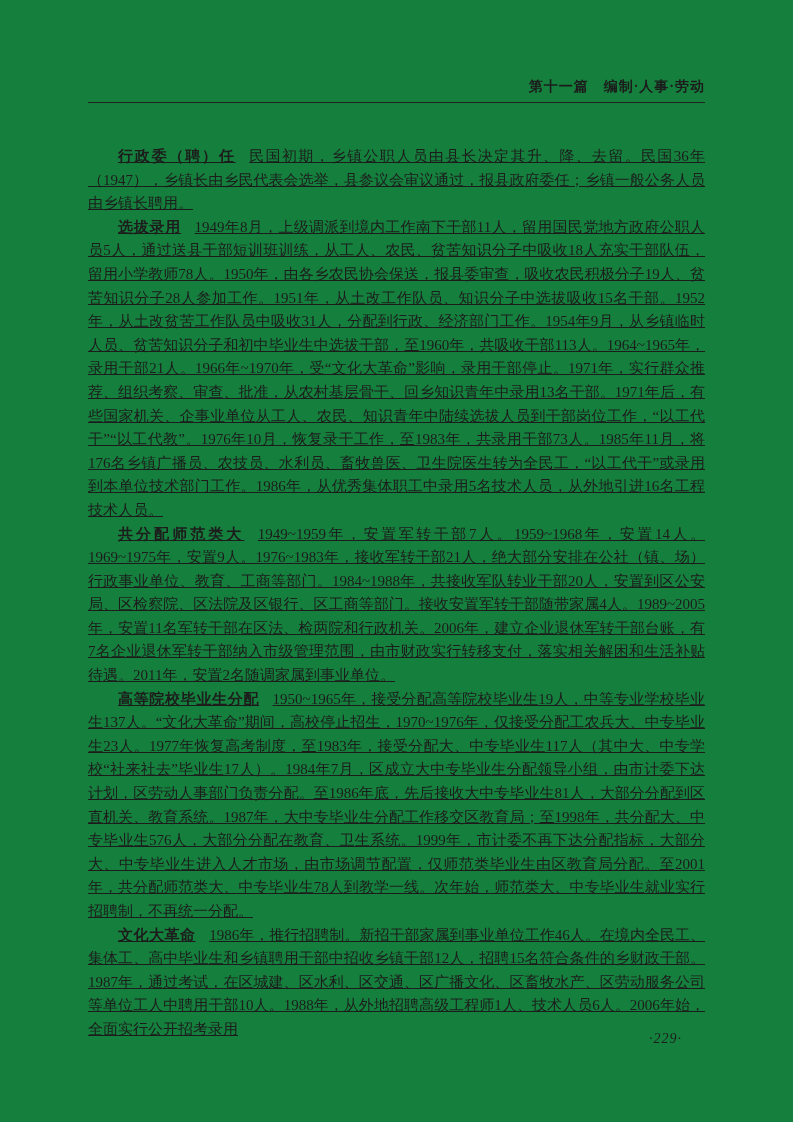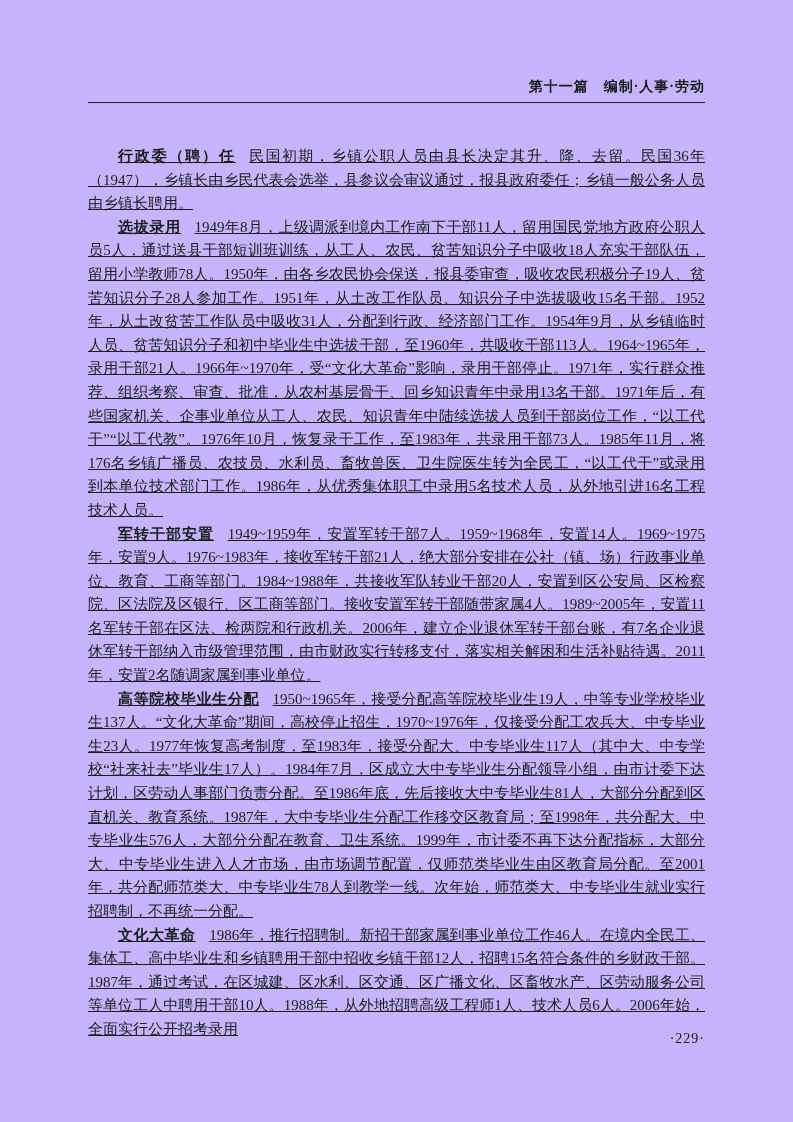--- a/index.html
+++ b/index.html
@@ -2,21 +2,21 @@
 <html><head>
 <meta charset="utf-8">
 <style>
   * { margin: 0; padding: 0; box-sizing: border-box; }
   html, body { background: #ffffff; }
   .page {
     position: relative;
     width: 793px;
     height: 1122px;
     margin: 0 auto;
-    background: #c4b5fd;
+    background: #15803d;
     font-family: "Liberation Serif", "DejaVu Serif", serif;
     color: #1c1c1c;
     overflow: hidden;
   }
   .content {
     position: absolute;
     left: 88px;
     right: 88px;
     top: 0;
   }
@@ -50,23 +50,24 @@
     text-decoration: underline;
   }
   .lead {
     font-weight: bold;
     margin-right: 0.9em;
     letter-spacing: 0.5px;
   }
   .page-number {
     position: absolute;
     top: 1031px;
-    right: 88px;
+    right: 111px;
     font-size: 14px;
     letter-spacing: 1px;
+    font-style: italic;
   }
 </style>
 </head>
 <body>
 
 <div class="page">
   <div class="content">
 
     <div class="running-head">第十一篇　编制·人事·劳动</div>
 
@@ -77,21 +78,21 @@
 
       <p>
         <b class="lead">行政委（聘）任</b><span>民国初期，乡镇公职人员由县长决定其升、降、去留。民国36年（1947），乡镇长由乡民代表会选举，县参议会审议通过，报县政府委任；乡镇一般公务人员由乡镇长聘用。</span>
       </p>
 
       <p>
         <b class="lead">选拔录用</b><span>1949年8月，上级调派到境内工作南下干部11人，留用国民党地方政府公职人员5人，通过送县干部短训班训练，从工人、农民、贫苦知识分子中吸收18人充实干部队伍，留用小学教师78人。1950年，由各乡农民协会保送，报县委审查，吸收农民积极分子19人、贫苦知识分子28人参加工作。1951年，从土改工作队员、知识分子中选拔吸收15名干部。1952年，从土改贫苦工作队员中吸收31人，分配到行政、经济部门工作。1954年9月，从乡镇临时人员、贫苦知识分子和初中毕业生中选拔干部，至1960年，共吸收干部113人。1964~1965年，录用干部21人。1966年~1970年，受“文化大革命”影响，录用干部停止。1971年，实行群众推荐、组织考察、审查、批准，从农村基层骨干、回乡知识青年中录用13名干部。1971年后，有些国家机关、企事业单位从工人、农民、知识青年中陆续选拔人员到干部岗位工作，“以工代干”“以工代教”。1976年10月，恢复录干工作，至1983年，共录用干部73人。1985年11月，将176名乡镇广播员、农技员、水利员、畜牧兽医、卫生院医生转为全民工，“以工代干”或录用到本单位技术部门工作。1986年，从优秀集体职工中录用5名技术人员，从外地引进16名工程技术人员。</span>
       </p>
 
       <p>
-        <b class="lead">军转干部安置</b><span>1949~1959年，安置军转干部7人。1959~1968年，安置14人。1969~1975年，安置9人。1976~1983年，接收军转干部21人，绝大部分安排在公社（镇、场）行政事业单位、教育、工商等部门。1984~1988年，共接收军队转业干部20人，安置到区公安局、区检察院、区法院及区银行、区工商等部门。接收安置军转干部随带家属4人。1989~2005年，安置11名军转干部在区法、检两院和行政机关。2006年，建立企业退休军转干部台账，有7名企业退休军转干部纳入市级管理范围，由市财政实行转移支付，落实相关解困和生活补贴待遇。2011年，安置2名随调家属到事业单位。</span>
+        <b class="lead">共分配师范类大</b><span>1949~1959年，安置军转干部7人。1959~1968年，安置14人。1969~1975年，安置9人。1976~1983年，接收军转干部21人，绝大部分安排在公社（镇、场）行政事业单位、教育、工商等部门。1984~1988年，共接收军队转业干部20人，安置到区公安局、区检察院、区法院及区银行、区工商等部门。接收安置军转干部随带家属4人。1989~2005年，安置11名军转干部在区法、检两院和行政机关。2006年，建立企业退休军转干部台账，有7名企业退休军转干部纳入市级管理范围，由市财政实行转移支付，落实相关解困和生活补贴待遇。2011年，安置2名随调家属到事业单位。</span>
       </p>
 
       <p>
         <b class="lead">高等院校毕业生分配</b><span>1950~1965年，接受分配高等院校毕业生19人，中等专业学校毕业生137人。“文化大革命”期间，高校停止招生，1970~1976年，仅接受分配工农兵大、中专毕业生23人。1977年恢复高考制度，至1983年，接受分配大、中专毕业生117人（其中大、中专学校“社来社去”毕业生17人）。1984年7月，区成立大中专毕业生分配领导小组，由市计委下达计划，区劳动人事部门负责分配。至1986年底，先后接收大中专毕业生81人，大部分分配到区直机关、教育系统。1987年，大中专毕业生分配工作移交区教育局；至1998年，共分配大、中专毕业生576人，大部分分配在教育、卫生系统。1999年，市计委不再下达分配指标，大部分大、中专毕业生进入人才市场，由市场调节配置，仅师范类毕业生由区教育局分配。至2001年，共分配师范类大、中专毕业生78人到教学一线。次年始，师范类大、中专毕业生就业实行招聘制，不再统一分配。</span>
       </p>
 
       <p>
         <b class="lead">文化大革命</b><span>1986年，推行招聘制。新招干部家属到事业单位工作46人。在境内全民工、集体工、高中毕业生和乡镇聘用干部中招收乡镇干部12人，招聘15名符合条件的乡财政干部。1987年，通过考试，在区城建、区水利、区交通、区广播文化、区畜牧水产、区劳动服务公司等单位工人中聘用干部10人。1988年，从外地招聘高级工程师1人、技术人员6人。2006年始，全面实行公开招考录用</span>
       </p>
 

